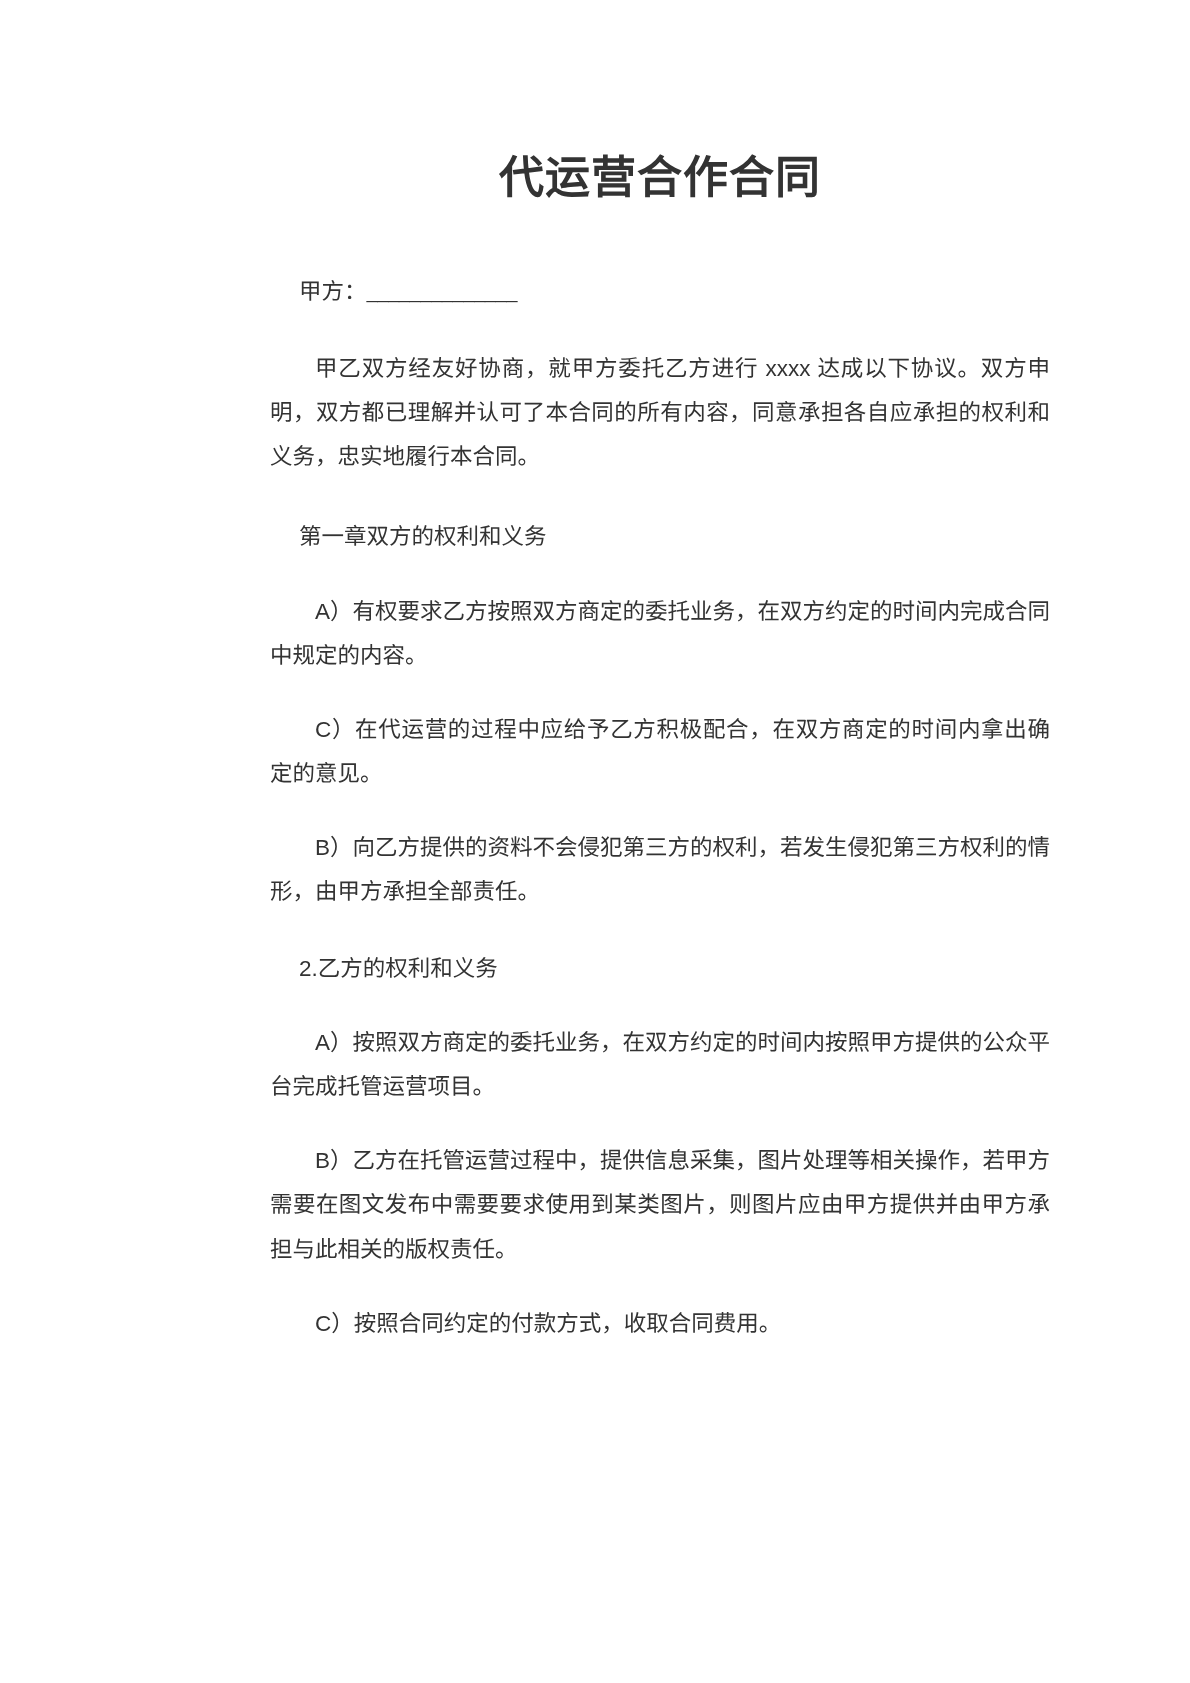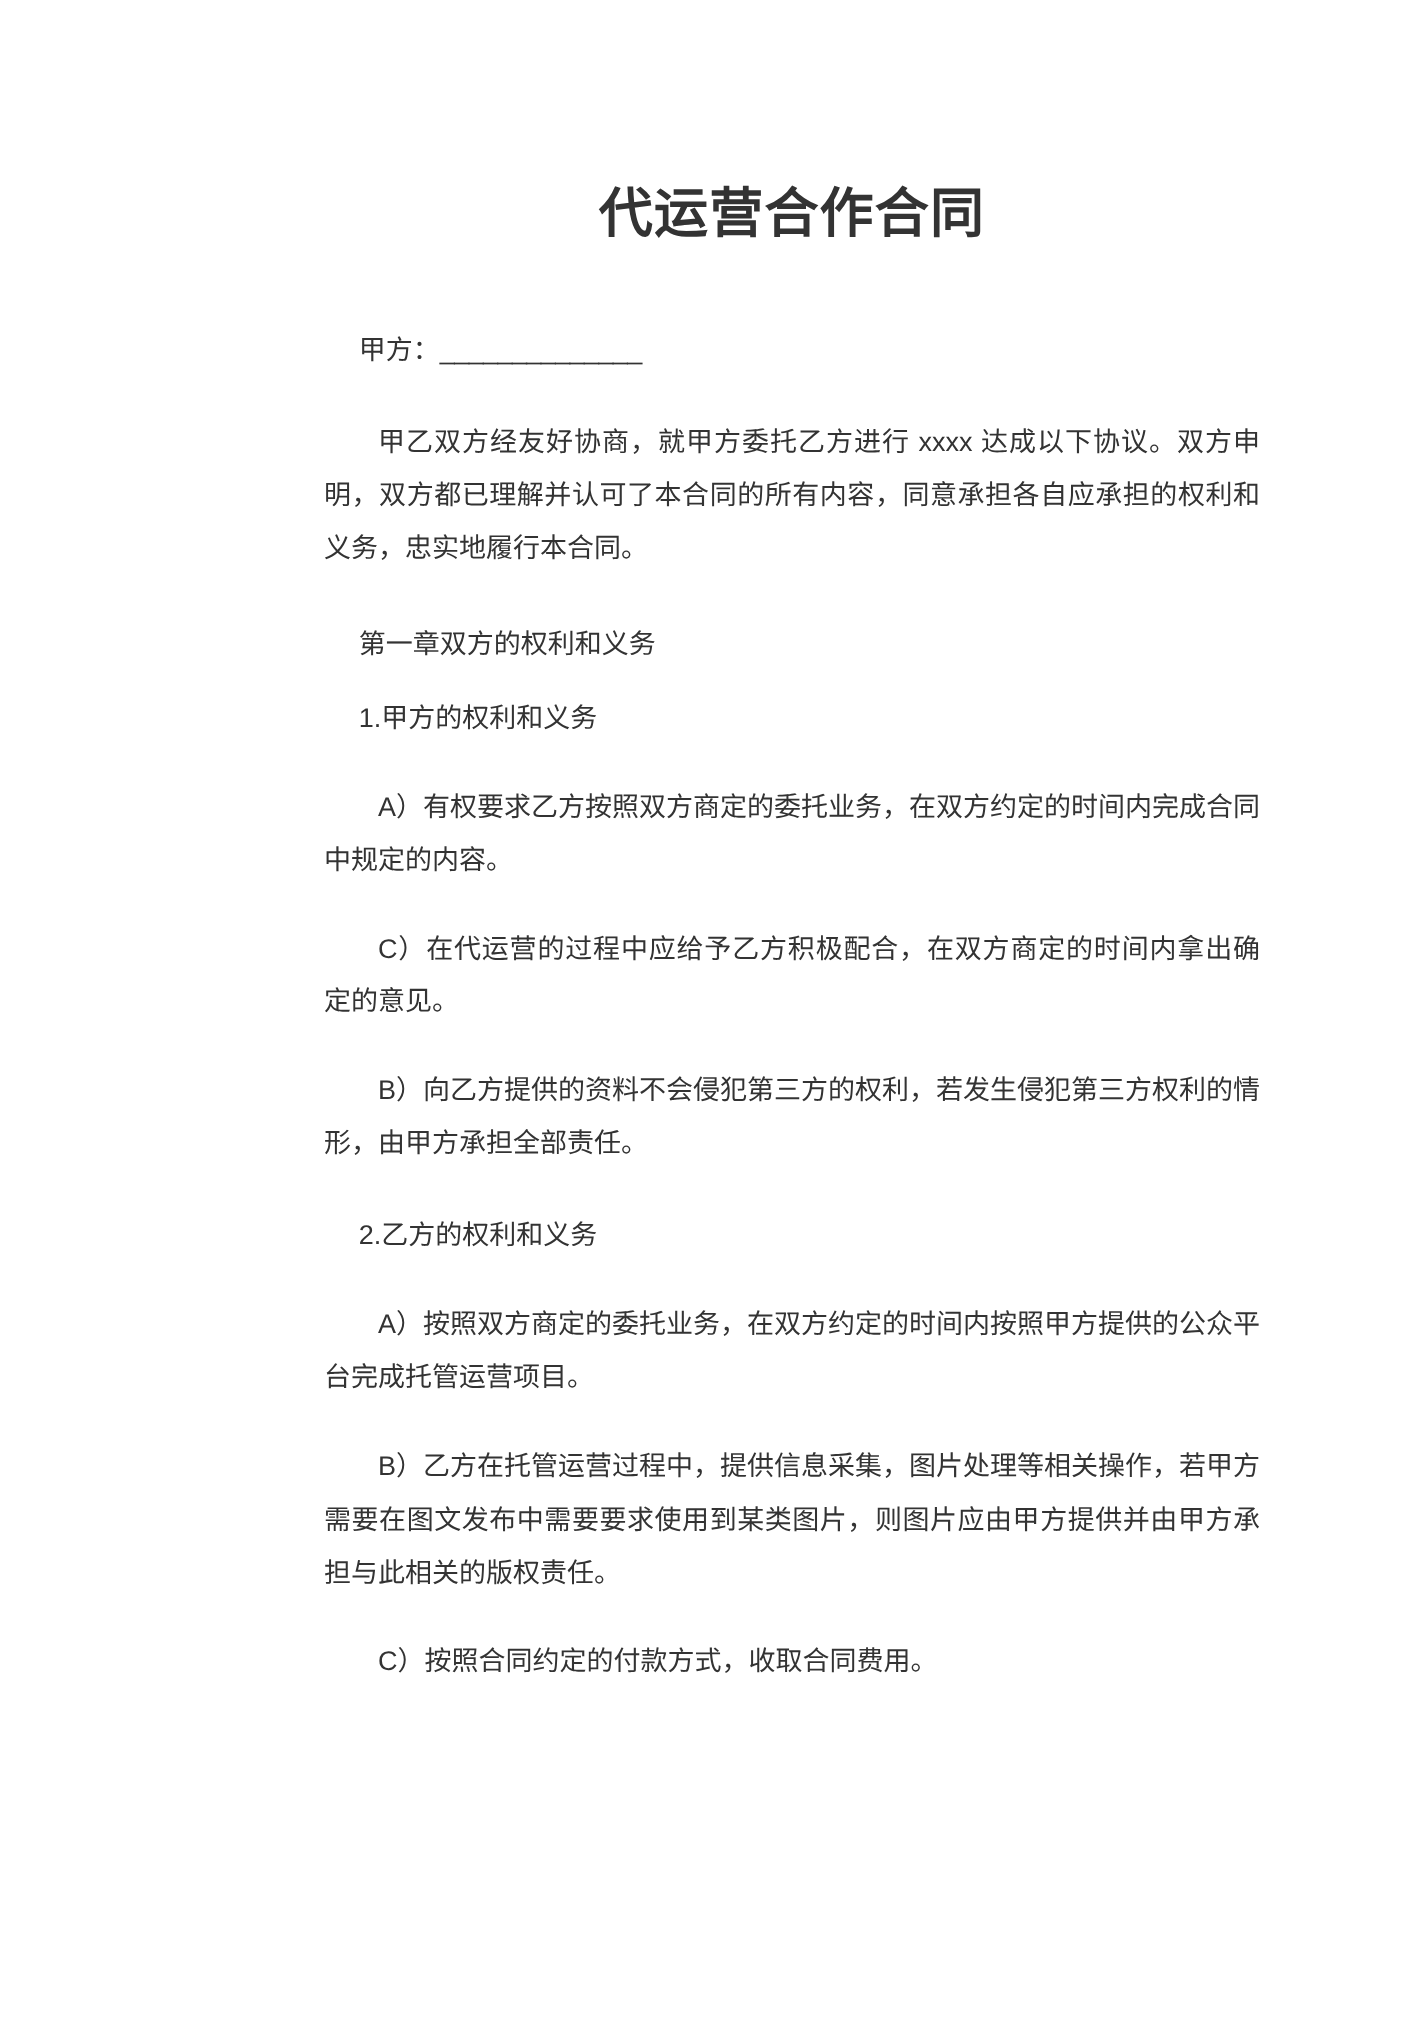--- a/index.html
+++ b/index.html
@@ -34,20 +34,21 @@
     font-weight: bold;
     text-align: center;
     color: #333333;
     letter-spacing: 1px;
     margin: 0;
     padding-top: 150px;
     line-height: 1.25;
   }
   .party-block {
     margin-top: 64px;
+    font-family: Liberation Serif, serif;
   }
   .party-line {
     font-size: 22.5px;
     line-height: 1.95;
     color: #333333;
     text-indent: 45px;
     margin: 0 0 14px 0;
     white-space: nowrap;
   }
   .blank-fill {
@@ -93,21 +94,20 @@
     <h1 class="doc-title">代运营合作合同</h1>
 
     <div class="party-block">
       <p class="party-line"><span>甲方：</span><span class="blank-fill">______________</span></p>
     </div>
 
     <p class="para">甲乙双方经友好协商，就甲方委托乙方进行 xxxx 达成以下协议。双方申明，双方都已理解并认可了本合同的所有内容，同意承担各自应承担的权利和义务，忠实地履行本合同。</p>
 
     <p class="section-heading">第一章双方的权利和义务</p>
 
-    <p class="sub-heading">1.甲方的权利和义务</p>
 
     <p class="para tight">A）有权要求乙方按照双方商定的委托业务，在双方约定的时间内完成合同中规定的内容。</p>
 
     <p class="para tight">C）在代运营的过程中应给予乙方积极配合，在双方商定的时间内拿出确定的意见。</p>
 
     <p class="para tight">B）向乙方提供的资料不会侵犯第三方的权利，若发生侵犯第三方权利的情形，由甲方承担全部责任。</p>
 
 
     <p class="sub-heading">2.乙方的权利和义务</p>
 

